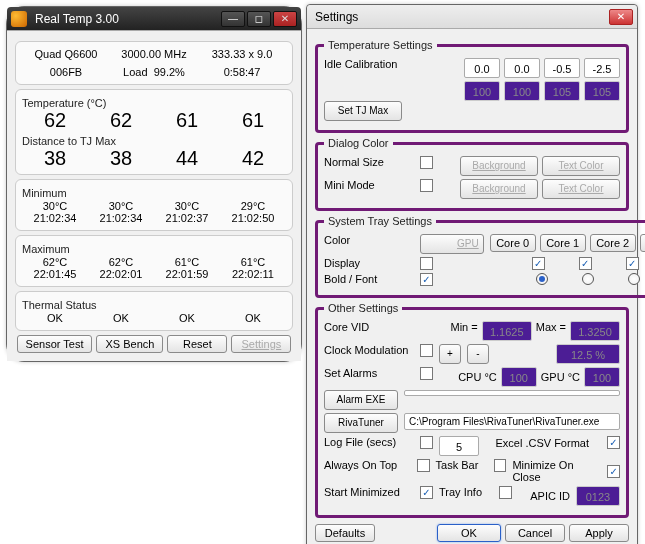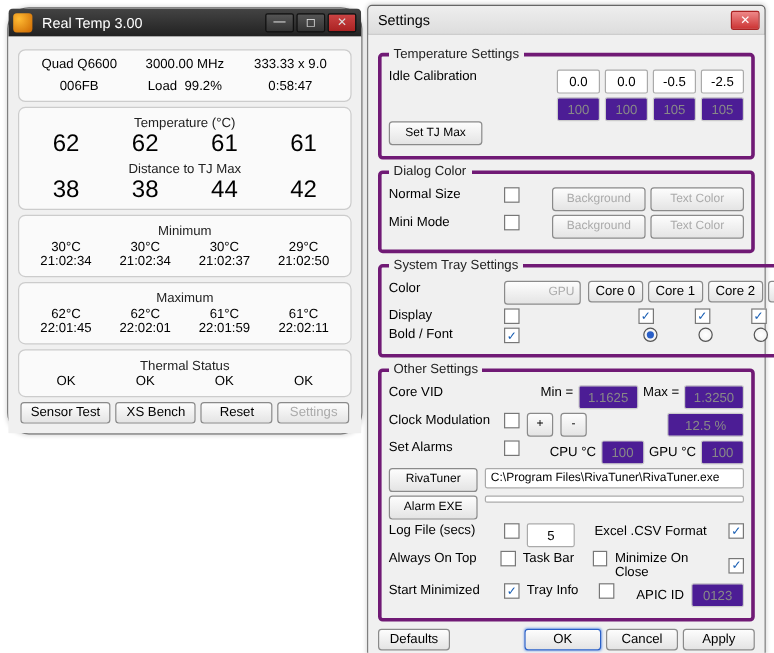--- a/index.html
+++ b/index.html
@@ -15,27 +15,27 @@
   .titlebar.black .tb-btn { background:linear-gradient(#555,#333); color:#ddd; border-color:#111;}
   .titlebar.black .tb-btn.close { background:linear-gradient(#c44,#a22);}
   .titlebar.black .min, .titlebar.black .max { color:#eee;}
 
   .body { padding:6px 8px 8px; background:#f0f0f0; }
 
   .panel { margin:4px 0; background:#fafafa; border:1px solid #ccc; border-radius:6px; padding:6px 6px; }
 
   .row { display:flex; }
   .col4 > div { flex:1; text-align:center; }
-  .section-label { text-align:center; font-size:11px; padding:1px 0; color:#222;}
+  .section-label { font-size:11px; padding:1px 0; color:#222;}
   .big { font-size:20px; font-weight:500; color:#000; line-height:1;}
   .med { font-size:11px; }
   .tiny { font-size:10px; }
 
   .btn { padding:2px 8px; background:linear-gradient(#fdfdfd,#e4e4e4); border:1px solid #8a8a8a; border-radius:3px; min-width:60px; text-align:center; cursor:default;}
-  .btn.ghost { color:#aaa; }
+  .btn.ghost { color:#aaa;text-decoration:underline; }
   .btn.small { min-width:44px; padding:1px 4px; font-size:10px;}
   .btn.core { min-width:46px; padding:2px 3px;}
   .btn.primary { border-color:#2a60c8; box-shadow:0 0 2px #7aa3ec;}
 
   .inp { background:#fff; border:1px solid #aaa; border-radius:2px; padding:2px 4px; text-align:center; min-width:36px;}
   .inp.readonly { background:#4c1d95; color:#888; border-color:#ccc;}
 
   .chk { width:13px; height:13px; border:1px solid #777; background:#fff; display:inline-flex; align-items:center; justify-content:center; font-size:10px; color:#1a5fb4;}
   .radio { width:12px; height:12px; border:1px solid #555; border-radius:50%; background:radial-gradient(#fff,#eee); display:inline-flex; align-items:center; justify-content:center;}
   .radio .dot { width:6px; height:6px; border-radius:50%; background:#2a60c8;}
@@ -261,26 +261,26 @@
         <div class="lbl">Set Alarms</div>
         <div class="chk"></div>
         <div class="push grid5" style="align-items:center;">
           <span>CPU °C</span>
           <div class="inp readonly">100</div>
           <span>GPU °C</span>
           <div class="inp readonly">100</div>
         </div>
       </div>
       <div class="srow">
+        <div class="btn small" style="width:74px;">Alarm EXE</div>
+        <div class="path"></div>
+      </div>
+      <div class="srow">
         <div class="btn small" style="width:74px;">RivaTuner</div>
         <div class="path">C:\Program Files\RivaTuner\RivaTuner.exe</div>
-      </div>
-      <div class="srow">
-        <div class="btn small" style="width:74px;">Alarm EXE</div>
-        <div class="path"></div>
       </div>
       <div class="srow">
         <div class="lbl">Log File (secs)</div>
         <div class="chk"></div>
         <div class="inp" style="min-width:40px;">5</div>
         <div class="push" style="display:flex;align-items:center;gap:18px;">
           <span>Excel .CSV Format</span>
           <div class="chk">✓</div>
         </div>
       </div>

